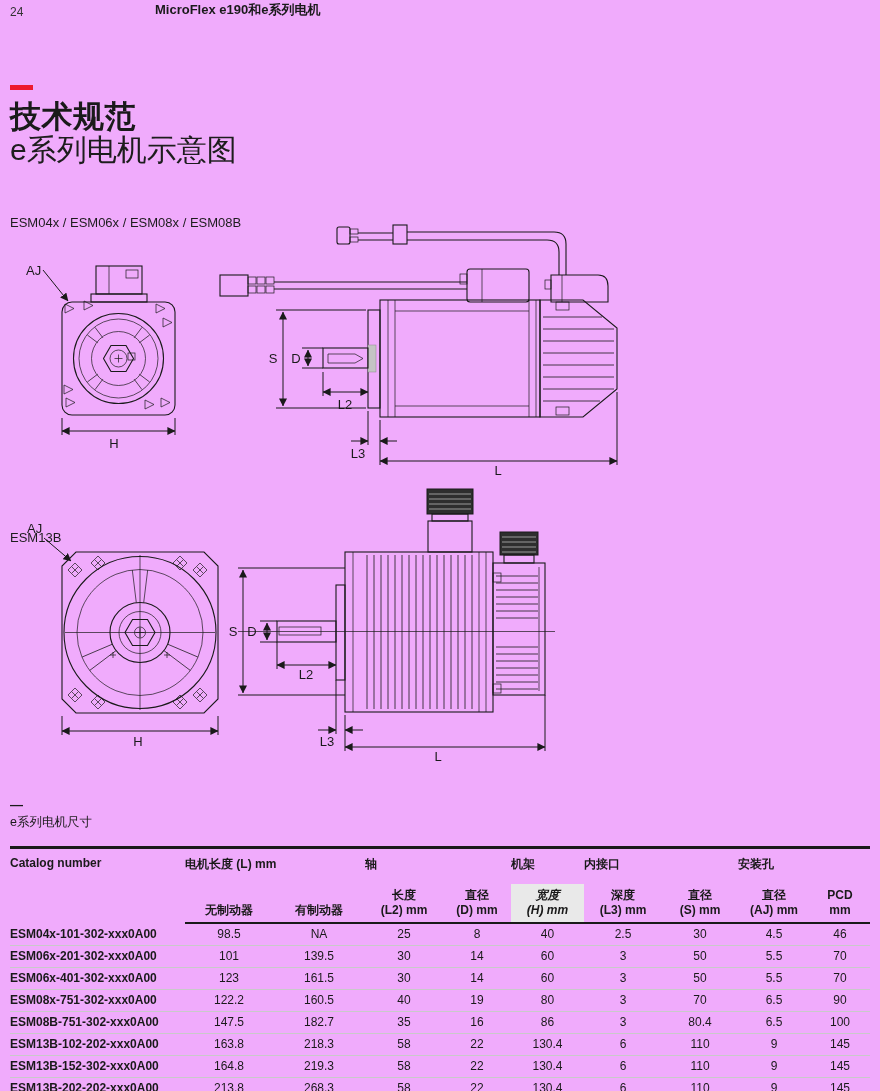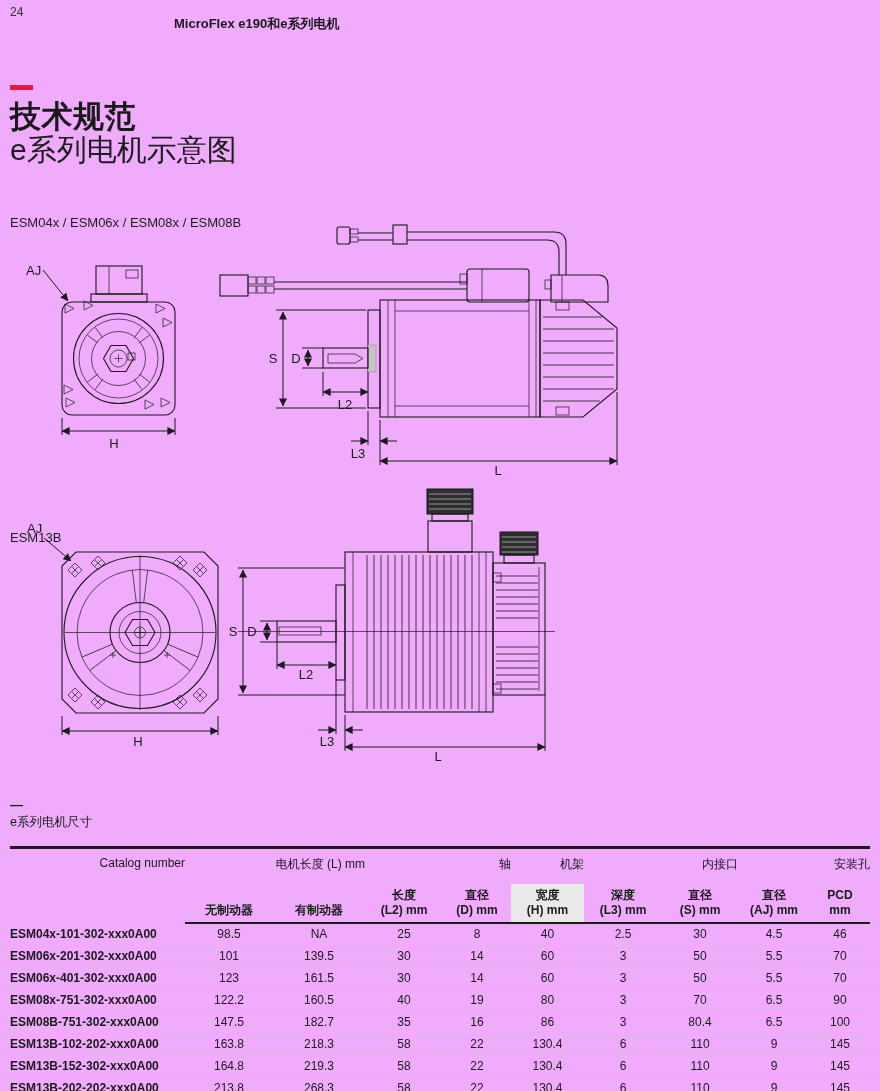--- a/index.html
+++ b/index.html
@@ -1,20 +1,20 @@
 <!DOCTYPE html>
 <html><head>
 <meta charset="utf-8">
 <style>
   html,body{margin:0;padding:0;background:#fff;}
   .page{position:relative;width:880px;height:1091px;background:#f0abfc;overflow:hidden;
         font-family:"Liberation Sans",sans-serif;color:#1a1a1a;padding-left:24px;}
   .abs{position:absolute;}
   .pagenum{left:10px;top:5px;font-size:12px;color:#333;}
-  .doc-header{left:155px;top:15px;font-size:13px;font-weight:bold;margin-left:19px;}
+  .doc-header{left:155px;top:1px;font-size:13px;font-weight:bold;}
   .accent{left:10px;top:85px;width:23px;height:5px;}
   .title{left:10px;top:96px;font-size:31px;font-weight:bold;letter-spacing:.5px;}
   .subtitle{left:10px;top:130px;font-size:30px;font-weight:400;color:#1d1d1d;}
   .figlabel{font-size:13px;color:#1d1d1d;}
   .fig1-label{left:10px;top:215px;}
   .fig2-label{left:10px;top:488px;margin-top:42px;}
   .tbl-dash{left:10px;top:797px;font-size:13px;font-weight:bold;}
   .tbl-title{left:10px;top:814px;font-size:12.5px;font-weight:normal;}
   svg{display:block;}
   svg .ln{stroke:#1a1a1a;stroke-width:1.1;fill:none;}
@@ -24,21 +24,21 @@
   svg text{font-family:"Liberation Sans",sans-serif;font-size:13px;fill:#1a1a1a;}
   svg .dark{fill:#2e2e2e;stroke:#1a1a1a;stroke-width:1;}
   svg .thr{stroke:#9a9a9a;stroke-width:1;}
   svg .collar{fill:#c4c4c4;stroke:#8a8a8a;stroke-width:.5;}
   
   .dims{left:10px;top:846px;}
   table{border-collapse:collapse;table-layout:fixed;width:860px;
         border-top:3px solid #1a1a1a;border-bottom:3px solid #1a1a1a;
         font-size:12px;color:#1a1a1a;}
   th,td{padding:0;overflow:hidden;white-space:nowrap;}
-  tr.grp th{font-weight:normal;text-align:right;vertical-align:top;padding-top:7px;height:28px;}
+  tr.grp th{font-weight:bold;text-align:left;vertical-align:top;padding-top:7px;height:28px;}
   th.cat{text-align:left;vertical-align:top;padding-top:7px;font-weight:bold;}
   tr.sub th{font-weight:bold;text-align:center;vertical-align:bottom;height:34px;
             padding-bottom:4px;border-bottom:2px solid #1a1a1a;}
   tr.sub th div{line-height:15px;}
   tbody td{height:21px;line-height:21px;border-bottom:1px solid #c9c9c9;text-align:center;}
   tbody td.cat{text-align:left;font-weight:bold;padding-top:0;vertical-align:middle;}
   tbody tr:last-child td{border-bottom:none;}
 </style>
 </head>
 <body>
@@ -407,21 +407,21 @@
               <div>有制动器</div>
             </th>
           <th>
               <div>长度</div>
               <div>(L2) mm</div>
             </th>
           <th>
               <div>直径</div>
               <div>(D) mm</div>
             </th>
-          <th style="background: rgb(233, 233, 233);">
+          <th style="background: rgb(233, 233, 233); font-style: italic;">
               <div>宽度</div>
               <div>(H) mm</div>
             </th>
           <th>
               <div>深度</div>
               <div>(L3) mm</div>
             </th>
           <th>
               <div>直径</div>
               <div>(S) mm</div>

